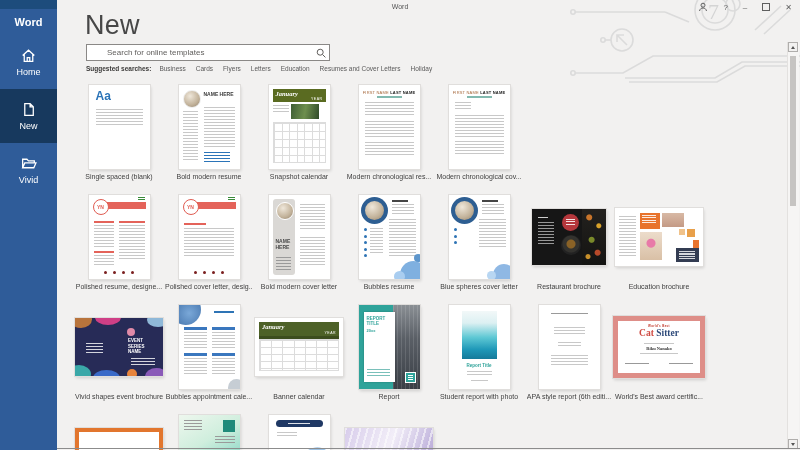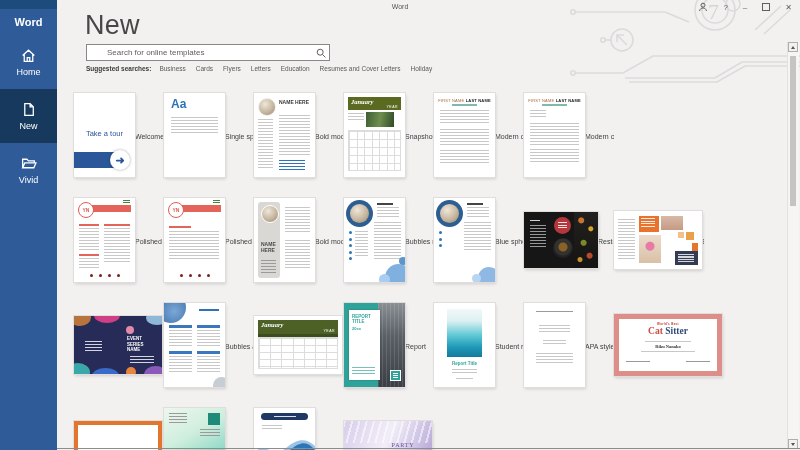--- a/index.html
+++ b/index.html
@@ -40,27 +40,27 @@
   .searchbox input{position:absolute;left:0;top:0;width:228px;height:15px;border:0;outline:none;
                    font-size:8px;padding:0 0 0 20px;color:#333;background:transparent;font-family:"Liberation Sans",sans-serif;}
   .searchbox input::placeholder{color:#605e5c;}
   .search-ic{position:absolute;right:3px;top:3px;}
   .suggested{position:absolute;left:86px;top:65px;font-size:6.5px;color:#444;}
   .suggested b{margin-right:8px;color:#3b3a39;}
   .suggested a{margin-right:10px;color:#5a5a5a;text-decoration:none;}
   
   .grid{position:absolute;left:74px;top:85px;width:640px;}
   .row{display:flex;margin-bottom:13px;}
-  .cell{width:90px;display:flex;flex-direction:row;align-items:center;margin-top:8px;}
+  .cell{width:90px;display:flex;flex-direction:column;align-items:center;}
   .tarea{height:84px;display:flex;align-items:center;}
   .clabel{margin-top:4px;font-size:7px;color:#404040;max-width:88px;white-space:nowrap;overflow:hidden;height:9px;text-align:center;}
   .card{position:relative;background:#fff;box-shadow:0 0 0 1px #e0dedc,1px 2px 3px rgba(0,0,0,.15);overflow:hidden;}
   .p{width:61px;height:84px;}
   .l{width:88px;height:58px;}
-  .xl{width:108px;height:62px;}
+  .xl{width:92px;height:62px;}
   .sq{width:74px;height:56px;}
   .card>div,.card>span,.card>svg{position:absolute;}
   
   .tb{background:repeating-linear-gradient(to bottom,#c8c8c8 0 1px,transparent 1px 3px);}
   .tb.dark{background:repeating-linear-gradient(to bottom,#9a9a9a 0 1px,transparent 1px 3px);}
   .tb.blue{background:repeating-linear-gradient(to bottom,#2b74b8 0 1px,transparent 1px 3px);}
   .tb.teal{background:repeating-linear-gradient(to bottom,#7ac0ba 0 1px,transparent 1px 3px);}
   .tbw{background:repeating-linear-gradient(to bottom,rgba(255,255,255,.8) 0 1px,transparent 1px 3px);}
   .dot{width:3px;height:3px;border-radius:50%;display:inline-block;}
   
@@ -329,32 +329,20 @@
 <div class="suggested">
   <b>Suggested searches:</b><a href="#">Business</a><a href="#">Cards</a><a href="#">Flyers</a><a href="#">Letters</a><a href="#">Education</a><a href="#">Resumes and Cover Letters</a><a href="#">Holiday</a>
 </div>
 
 <div class="grid">
 
   <div class="row">
     <div class="cell">
       <div class="tarea">
           <div class="card p">
-        <div class="w-tour">Take a tour</div>
-        <div class="w-banner"></div>
-        <div class="w-circle">
-              <span>➜</span>
-            </div>
-      </div>
-        </div>
-      <div class="clabel">Welcome to Word</div>
-    </div>
-    <div class="cell">
-      <div class="tarea">
-          <div class="card p">
         <div class="aa">Aa</div>
         <div class="ss-lines tb"></div>
       </div>
         </div>
       <div class="clabel">Single spaced (blank)</div>
     </div>
     <div class="cell">
       <div class="tarea">
           <div class="card p">
         <div class="photo bm-photo"></div>

